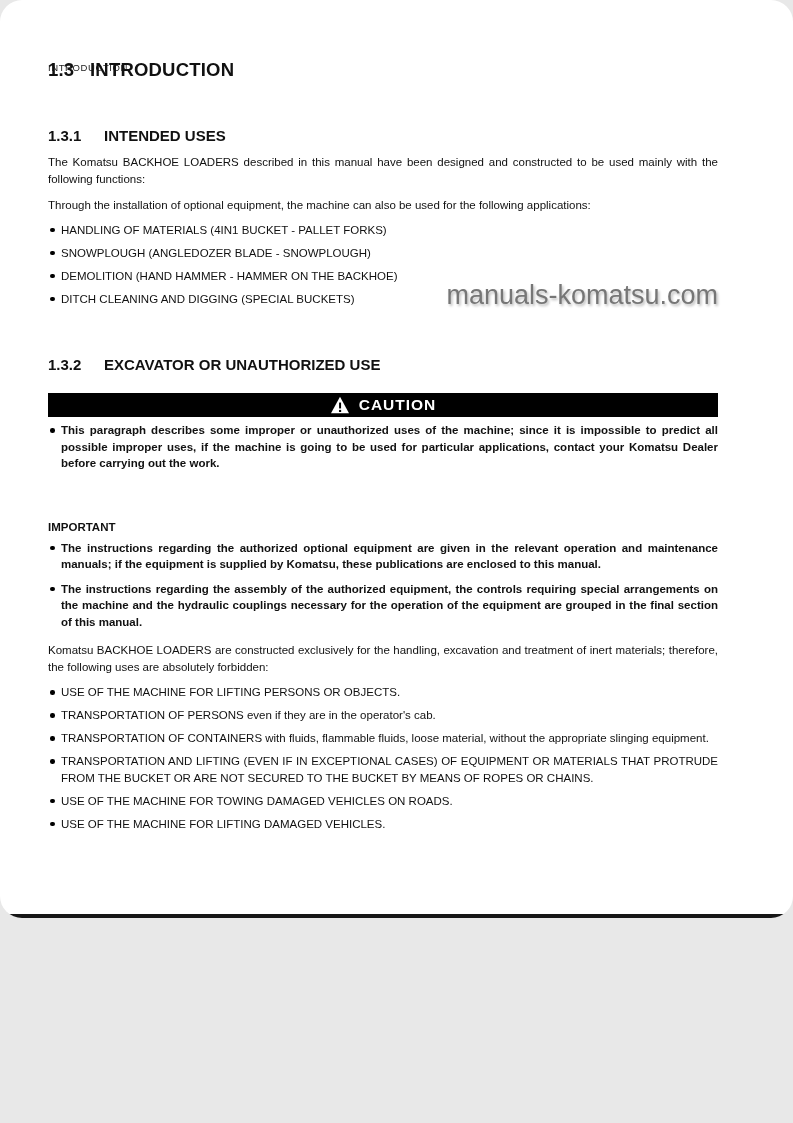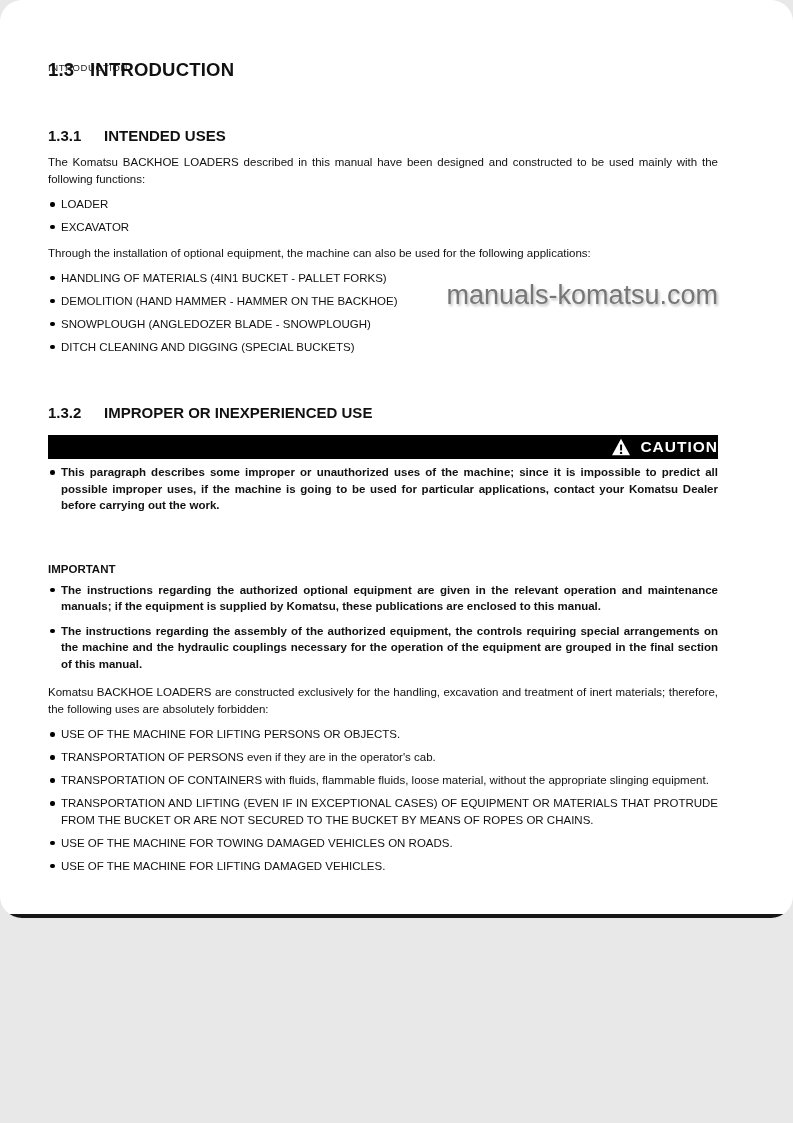--- a/index.html
+++ b/index.html
@@ -68,27 +68,27 @@
     position: absolute;
     left: 2px; top: 6px;
     width: 4.5px; height: 4.5px;
     border-radius: 50%;
     background: #000;
   }
   ul.functions-list    { margin-top: 9px; margin-bottom: 10px; }
   ul.applications-list { margin-top: 8px; }
   ul.applications-list li { margin-bottom: 6.5px; }
   .caution-banner {
-    margin-top: 13px;
+    margin-top: 19px;
     height: 24px;
     background: #000;
     color: #fff;
     display: flex;
     align-items: center;
-    justify-content: flex-end;
+    justify-content: center;
     gap: 9px;
   }
   .caution-banner .caution-label {
     font-size: 15.5px;
     font-weight: bold;
     letter-spacing: 1px;
   }
   ul.caution-list {
     margin-top: 5px;
     font-weight: bold;
@@ -145,36 +145,32 @@
     <h1 class="doc-title">
       <span class="h-num">1.3</span><span>INTRODUCTION</span>
     </h1>
 
     <h2 class="sub-title" id="section-intended-uses">
       <span class="h-num">1.3.1</span><span>INTENDED USES</span>
     </h2>
 
     <p class="body-text intro-text">The Komatsu BACKHOE LOADERS described in this manual have been designed and constructed to be used mainly with the following functions:</p>
 
-    <ul class="bullet-list functions-list">
-      <li>LOADER</li>
-      <li>EXCAVATOR</li>
-    </ul>
 
     <p class="body-text optional-text">Through the installation of optional equipment, the machine can also be used for the following applications:</p>
 
     <ul class="bullet-list applications-list">
       <li>HANDLING OF MATERIALS (4IN1 BUCKET - PALLET FORKS)</li>
+      <li>SNOWPLOUGH (ANGLEDOZER BLADE - SNOWPLOUGH)</li>
       <li>DEMOLITION (HAND HAMMER - HAMMER ON THE BACKHOE)</li>
-      <li>SNOWPLOUGH (ANGLEDOZER BLADE - SNOWPLOUGH)</li>
       <li>DITCH CLEANING AND DIGGING (SPECIAL BUCKETS)</li>
     </ul>
 
     <h2 class="sub-title" id="section-improper-use">
-      <span class="h-num">1.3.2</span><span>IMPROPER OR INEXPERIENCED USE</span>
+      <span class="h-num">1.3.2</span><span>EXCAVATOR OR UNAUTHORIZED USE</span>
     </h2>
 
     <div class="caution-banner">
       <span>
         <svg class="warning-icon" width="20" height="18" viewBox="0 0 24 22">
           <path d="M12 1 L23 21 L1 21 Z" fill="#ffffff"></path>
           <rect x="10.9" y="8" width="2.4" height="7.2" fill="#000000"></rect>
           <circle cx="12.1" cy="18.2" r="1.5" fill="#000000"></circle>
         </svg>
       </span>

